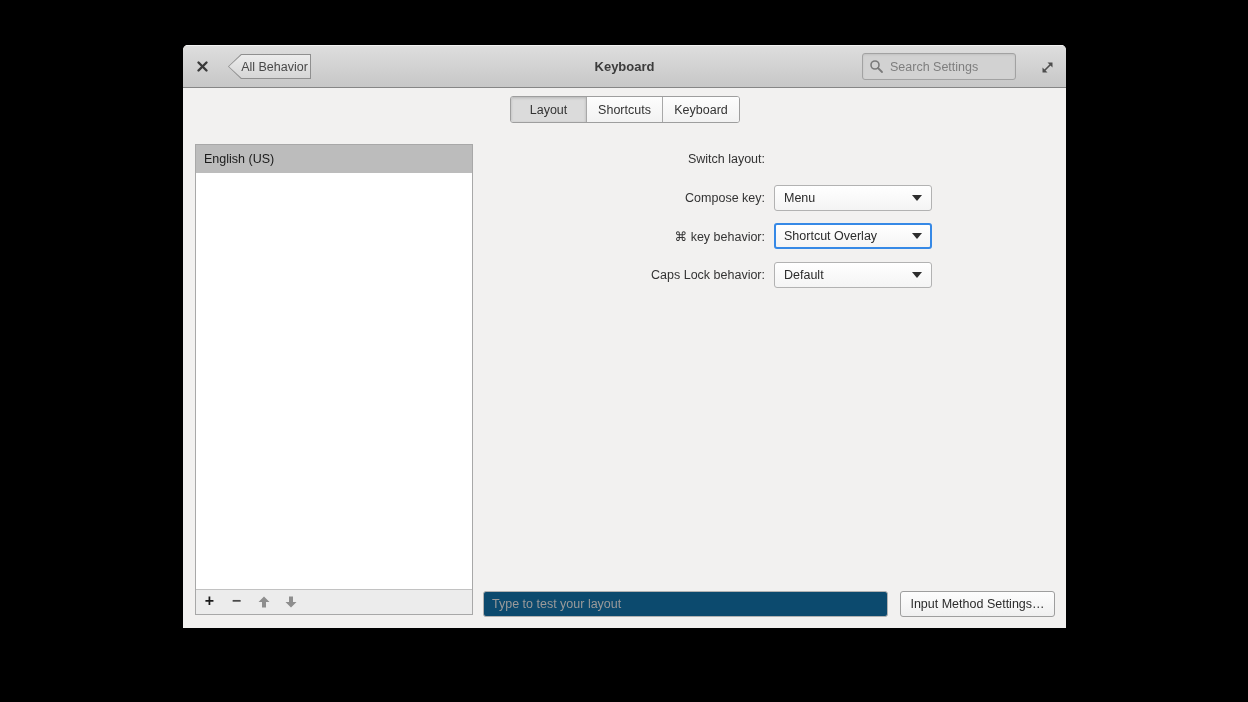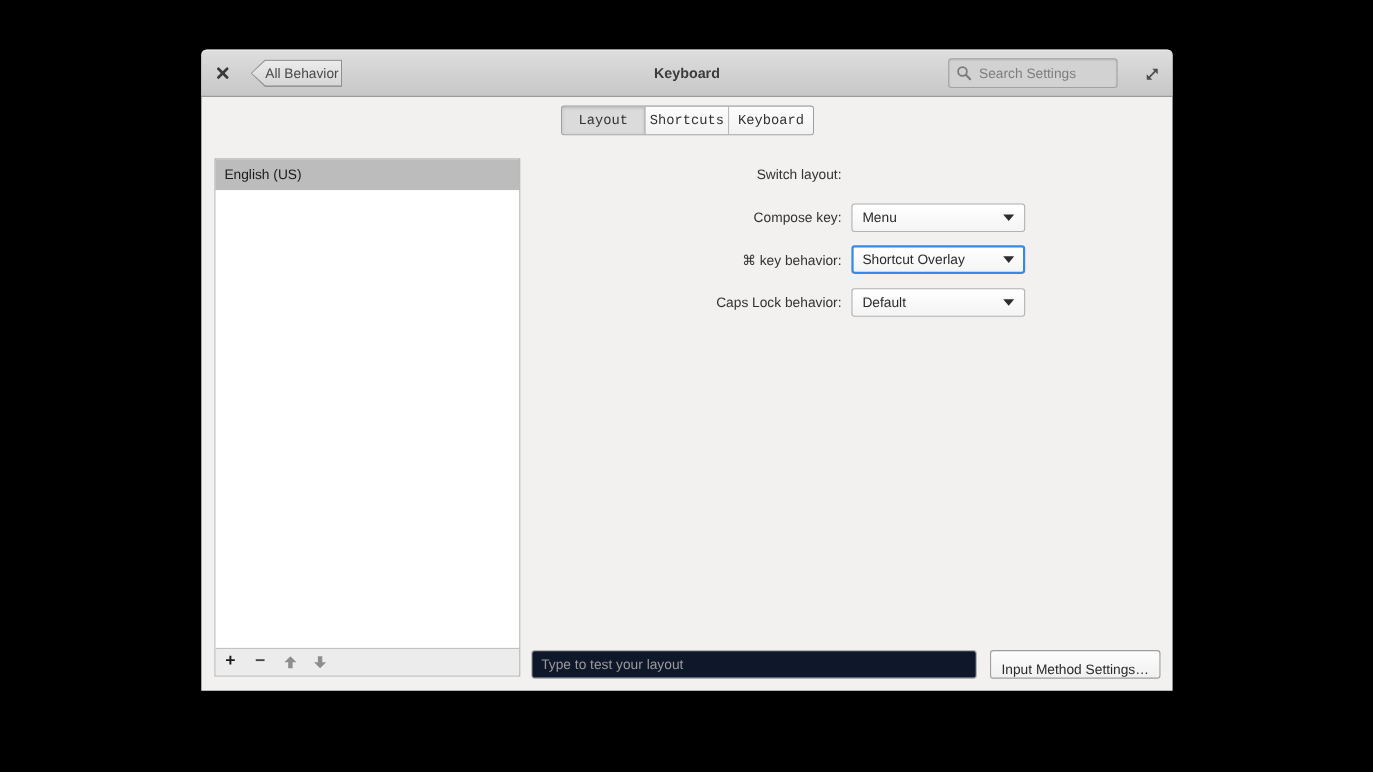--- a/index.html
+++ b/index.html
@@ -77,21 +77,20 @@
     border-radius: 3px;
     overflow: hidden;
     background: #fff;
   }
   .tab {
     width: 76px; height: 100%;
     display: flex; align-items: center; justify-content: center;
     font-size: 12.5px; color: #333;
     background: linear-gradient(#fdfdfd, #f2f2f2);
     border-right: 1px solid #a8a8a8;
-    font-family: Liberation Mono, monospace;
   }
   .tab:last-child { border-right: none; }
   .tab.active {
     background: #dbdbdb;
     box-shadow: inset 0 1px 3px rgba(0,0,0,0.18);
   }
   
   .layout-panel {
     position: absolute; left: 12px; top: 99px; width: 278px; height: 471px;
     background: #ffffff;
@@ -145,33 +144,33 @@
   .caret {
     width: 0; height: 0;
     border-left: 5.5px solid transparent;
     border-right: 5.5px solid transparent;
     border-top: 6px solid #2d2d2d;
     margin-left: 8px;
   }
   
   .test-entry {
     position: absolute; left: 300px; top: 546px; width: 405px; height: 26px;
-    background: #0f172a;
+    background: #0c4a6e;
     border: 1px solid #b2b2b2;
     border-radius: 3px;
     display: flex; align-items: center;
     padding: 0 8px;
   }
   .test-entry .placeholder { font-size: 12.5px; color: #9a9a9a; }
   .ims-button {
     position: absolute; left: 717px; top: 546px; width: 155px; height: 26px;
     background: linear-gradient(#fdfdfd, #f0f0f0);
     border: 1px solid #9e9e9e;
     border-radius: 3px;
-    display: flex; align-items: flex-end; justify-content: center;
+    display: flex; align-items: center; justify-content: center;
     font-size: 12.5px; color: #2b2b2b;
     white-space: nowrap;
   }
   svg { display: block; }
 </style>
 </head>
 <body>
 
 <div class="window">
 

